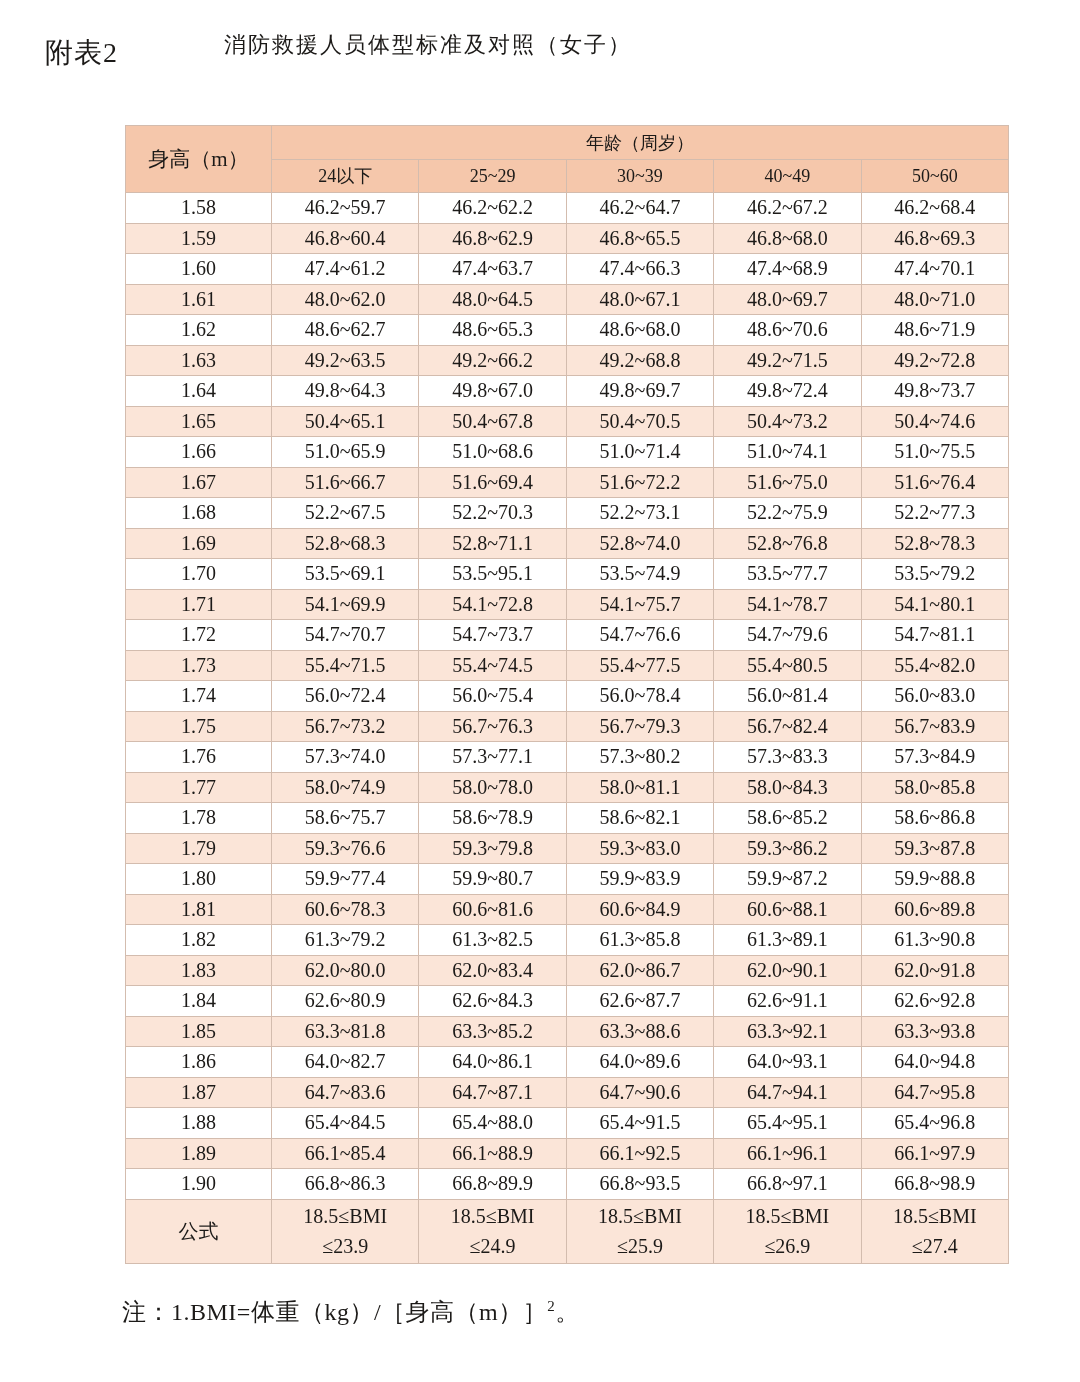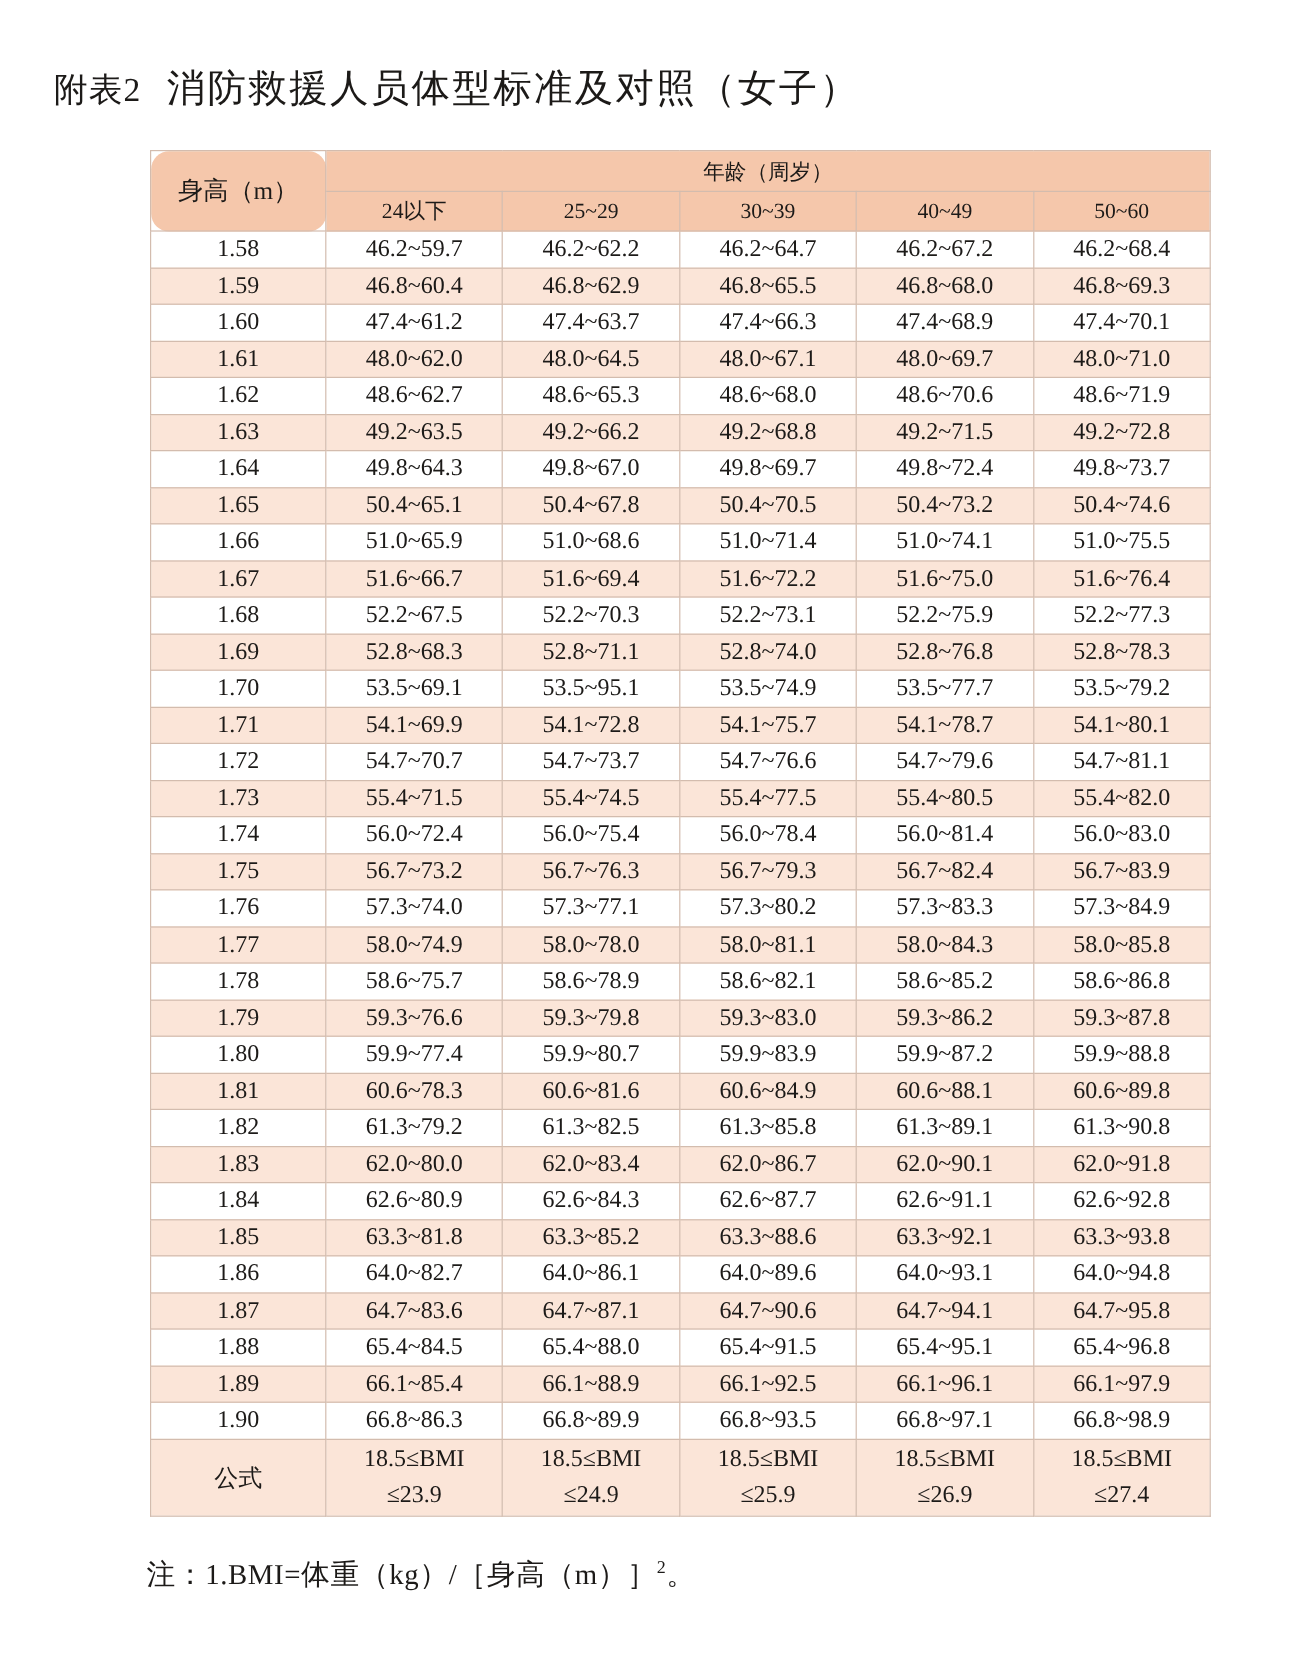--- a/index.html
+++ b/index.html
@@ -12,36 +12,36 @@
   html, body { background: #ffffff; }
   body {
     width: 1080px;
     height: 1382px;
     position: relative;
     font-family: "Liberation Serif", "DejaVu Serif", serif;
     color: var(--text);
   }
   .title-row {
     position: absolute;
-    top: 52px;
+    top: 30px;
     left: 0;
     width: 856px;
     height: 44px;
   }
   .appendix-label {
     position: absolute;
     left: 45px;
     top: 4px;
     font-size: 28px;
     letter-spacing: 1px;
   }
   .page-title {
     width: 100%;
     text-align: center;
-    font-size: 32px;
+    font-size: 22px;
     font-weight: 500;
     letter-spacing: 2px;
   }
   table.bmi-table {
     position: absolute;
     left: 125px;
     top: 125px;
     width: 883px;
     border-collapse: collapse;
     table-layout: fixed;
@@ -54,21 +54,21 @@
     vertical-align: middle;
     font-weight: normal;
     padding: 0;
   }
   tr.hdr-top { height: 34px; }
   tr.hdr-sub { height: 33px; }
   thead th {
     background: var(--header-bg);
     font-size: 18px;
   }
-  th.height-header { font-size: 21px; border-radius: 15px; }
+  th.height-header { font-size: 21px; }
   tbody tr.data-row { height: 30.5px; margin-top: 36px; }
   tbody tr.alt td { background: var(--alt-row-bg); }
   tbody tr.formula-row { height: 64px; }
   tbody tr.formula-row td div { line-height: 30px; }
   .note {
     position: absolute;
     left: 122px;
     top: 1296px;
     font-size: 24px;
     letter-spacing: 0.5px;

